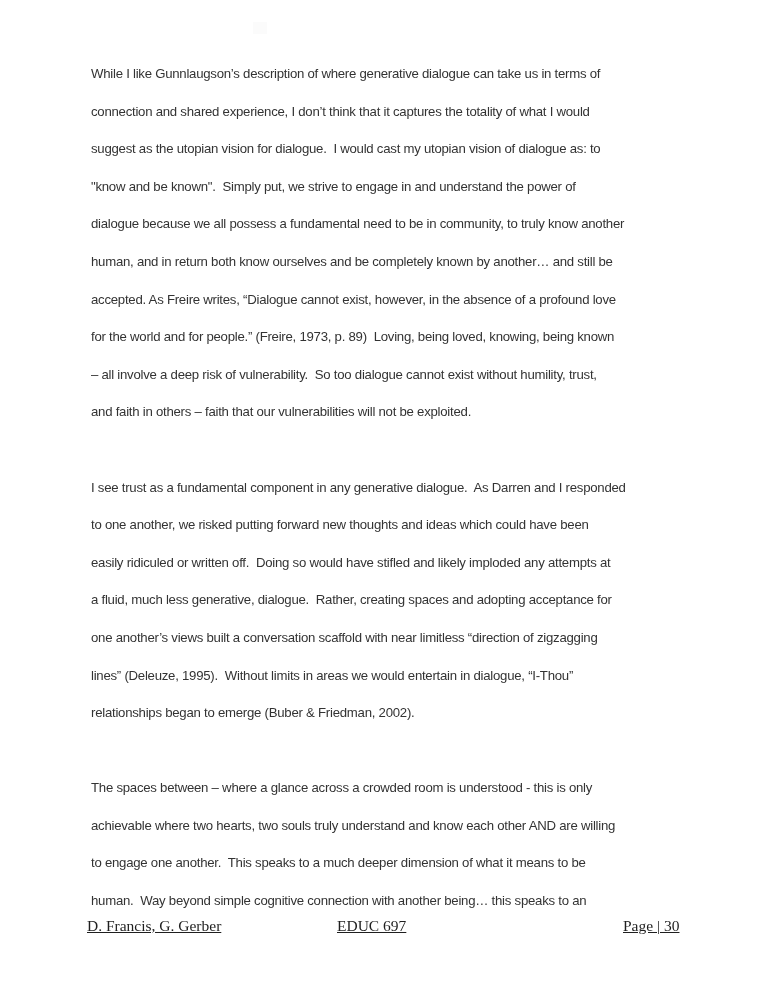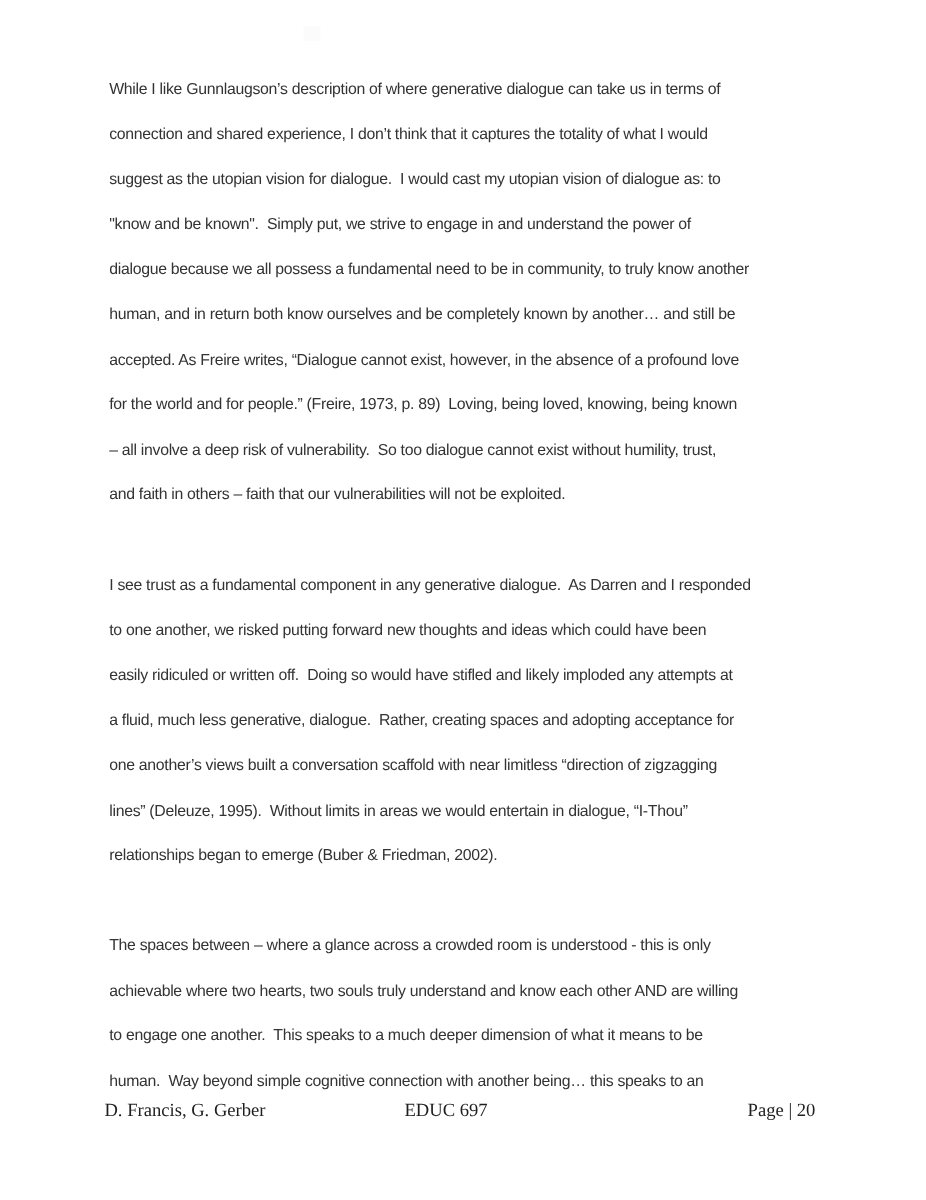--- a/index.html
+++ b/index.html
@@ -31,20 +31,21 @@
     color: #333333;
   }
   .para:last-child { margin-bottom: 0; }
   .footer-item {
     position: absolute;
     top: 917px;
     font-family: "Liberation Serif", serif;
     font-size: 15.5px;
     color: #1f1f1f;
     white-space: pre;
+    text-decoration: underline;
   }
   .footer-left   { left: 87px; }
   .footer-center { left: 337px; }
   .footer-right  { left: 623px; }
   .scan-artifact {
     position: absolute;
     left: 253px;
     top: 22px;
     width: 14px;
     height: 12px;
@@ -78,16 +79,16 @@
 relationships began to emerge (Buber &amp; Friedman, 2002).</p>
     <p class="para">The spaces between – where a glance across a crowded room is understood - this is only
 achievable where two hearts, two souls truly understand and know each other AND are willing
 to engage one another.  This speaks to a much deeper dimension of what it means to be
 human.  Way beyond simple cognitive connection with another being… this speaks to an</p>
   </div>
 
   <div>
     <span class="footer-item footer-left">D. Francis, G. Gerber</span>
     <span class="footer-item footer-center">EDUC 697</span>
-    <span class="footer-item footer-right">Page | 20</span>
+    <span class="footer-item footer-right">Page | 30</span>
   </div>
 
 </div>
 
 </body></html>

